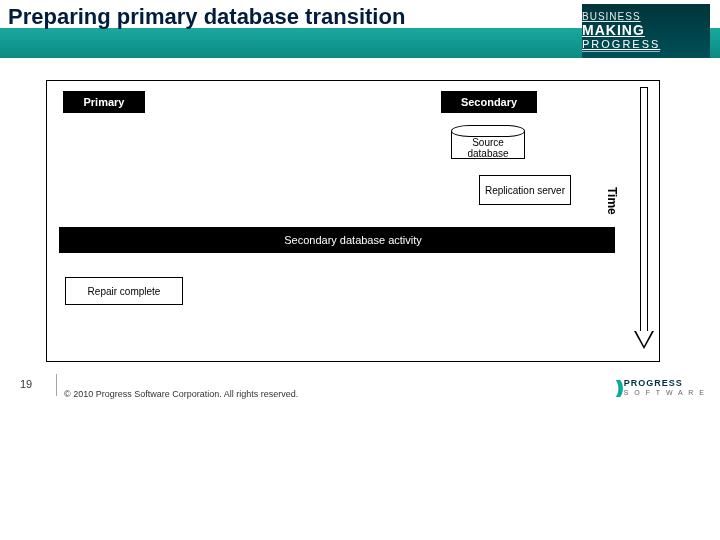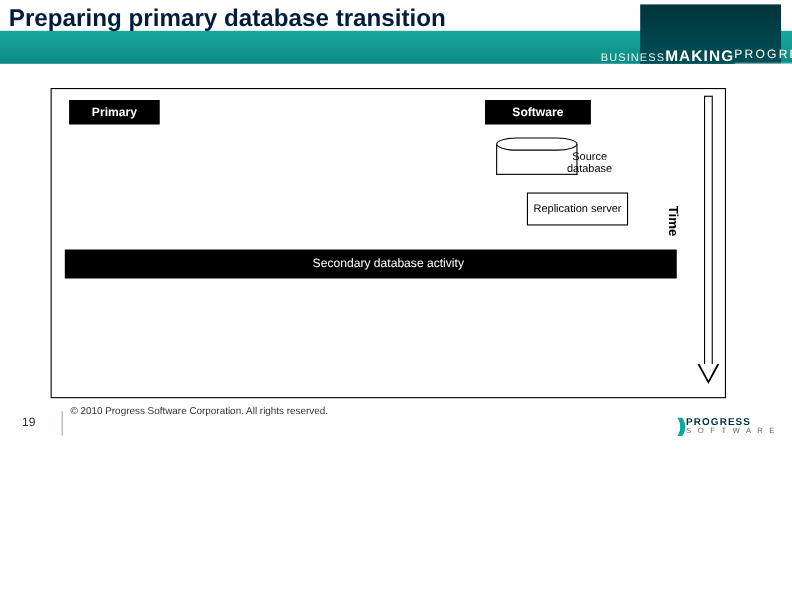--- a/index.html
+++ b/index.html
@@ -7,48 +7,48 @@
   .slide { position: relative; width: 720px; height: 408px; overflow: hidden; }
 
   
   .header-band { position: absolute; left: 0; top: 28px; width: 720px; height: 30px;
     background: linear-gradient(#19a89e, #0c8a84); }
   .slide-title { position: absolute; left: 8px; top: 4px; font-size: 22px; font-weight: bold; color: #001d3d; }
 
   
   .corp-top { position: absolute; right: 10px; top: 4px; width: 128px; height: 54px;
     background: linear-gradient(180deg, #00343a 0%, #005058 100%); color: #fff; font-size: 10px;
-    display: flex; justify-content: center; align-items: flex-end; letter-spacing: 1px; }
+    display: flex; flex-direction: column; justify-content: center; align-items: flex-start; letter-spacing: 1px; text-decoration: underline; }
   .corp-top .l1 { font-weight: 400; font-size: 10px; opacity: .9; }
   .corp-top .l2 { font-weight: 700; font-size: 14px; }
   .corp-top .l3 { font-weight: 400; font-size: 11px; letter-spacing: 2px; border-bottom: 1px solid rgba(255,255,255,.6); padding-bottom: 1px;}
 
   
   .diagram { position: absolute; left: 46px; top: 80px; width: 614px; height: 282px; border: 1px solid #000; }
 
   .box { position: absolute; border: 1px solid #000; background: #fff; font-size: 11px; display: flex; align-items: center; justify-content: center; text-align: right; padding: 2px 4px; }
   .box.black { background: #000; color: #fff; font-weight: bold; }
   .box.small { font-size: 10px; }
 
   
   .cyl { position: absolute; width: 74px; }
   .cyl .body { border-left:1px solid #000; border-right:1px solid #000; border-bottom:1px solid #000; background:#fff; height: 28px; border-radius: 0 0 36px/8px 36px/8px; display:flex; align-items:center; justify-content:center; font-size:10px; text-align:center;}
   .cyl .top  { height: 12px; border:1px solid #000; border-radius: 50%/100%; background:#fff; margin-bottom:-6px; position:relative; z-index:1;}
-  .cyl .label { position:absolute; left:0; top:12px; width:100%; text-align:center; font-size:10px; line-height:11px;margin-left:48px;}
+  .cyl .label { position:absolute; left:0; top:12px; width:100%; text-align:center; font-size:10px; line-height:11px;}
 
   
   .time-track { position: absolute; right: 6px; top: 6px; width: 32px; height: 266px; }
   .time-rect { position:absolute; left: 19px; top: 0; width: 8px; height: 246px; border:1px solid #000; background:#fff; }
   .time-head { position:absolute; left: 13px; top: 244px; width: 0; height: 0; border-left:10px solid transparent; border-right:10px solid transparent; border-top:18px solid #000; }
   .time-head-inner { position:absolute; left: 15px; top: 244px; width:0;height:0;border-left:8px solid transparent;border-right:8px solid transparent;border-top:15px solid #fff;}
   .time-label { position:absolute; left: -2px; top: 100px; transform: rotate(90deg); transform-origin: left top; font-size: 12px; font-weight: bold; }
 
   
   .page-num { position: absolute; left: 20px; bottom: 18px; font-size: 11px; color: #333; }
-  .copyright { position: absolute; left: 64px; bottom: 30px; font-size: 9px; color: #333; }
+  .copyright { position: absolute; left: 64px; bottom: 9px; font-size: 9px; color: #333; }
   .footer-line { position:absolute; left:56px; bottom:12px; height:22px; width:1px; background:#9aa; }
   .logo { position: absolute; right: 14px; bottom: 10px; display:flex; align-items:center; gap:4px; }
   .logo .chev { color:#0aa79c; font-weight:bold; font-size:18px; letter-spacing:-4px; }
   .logo .txt { display:flex;flex-direction:column;line-height:9px;font-size:9px;color:#003040;}
   .logo .txt .a{font-weight:bold;letter-spacing:1px;}
   .logo .txt .b{font-size:7px;letter-spacing:2px;color:#666;}
 </style>
 </head>
 <body>
 
@@ -58,32 +58,33 @@
 
   <div class="corp-top">
     <span class="l1">BUSINESS</span>
     <span class="l2">MAKING</span>
     <span class="l3">PROGRESS</span>
   </div>
 
   <div class="diagram">
 
     <div class="box black" style="left:16px; top:10px; width:82px; height:22px;">Primary</div>
-    <div class="box black" style="left:394px; top:10px; width:96px; height:22px;">Software</div>
+    <div class="box black" style="left:394px; top:10px; width:96px; height:22px;">Secondary</div>
 
     <div class="cyl" style="left:404px; top:44px;">
       <div class="top"></div>
       <div class="body"></div>
       <div class="label">Source database</div>
     </div>
 
     <div class="box small" style="left:396px; top:94px; width:92px; height:30px;margin-left:36px;">Replication server</div>
 
     <div class="box black" style="left:12px; top:146px; width:556px; height:26px; font-weight:normal;padding-left:36px;">Secondary database activity</div>
 
+    <div class="box small" style="left:18px; top:196px; width:118px; height:28px;">Repair complete</div>
 
 
     <div class="time-track">
       <div class="time-rect"></div>
       <div class="time-head"></div>
       <div class="time-head-inner"></div>
       <div class="time-label">Time</div>
     </div>
   </div>
 

